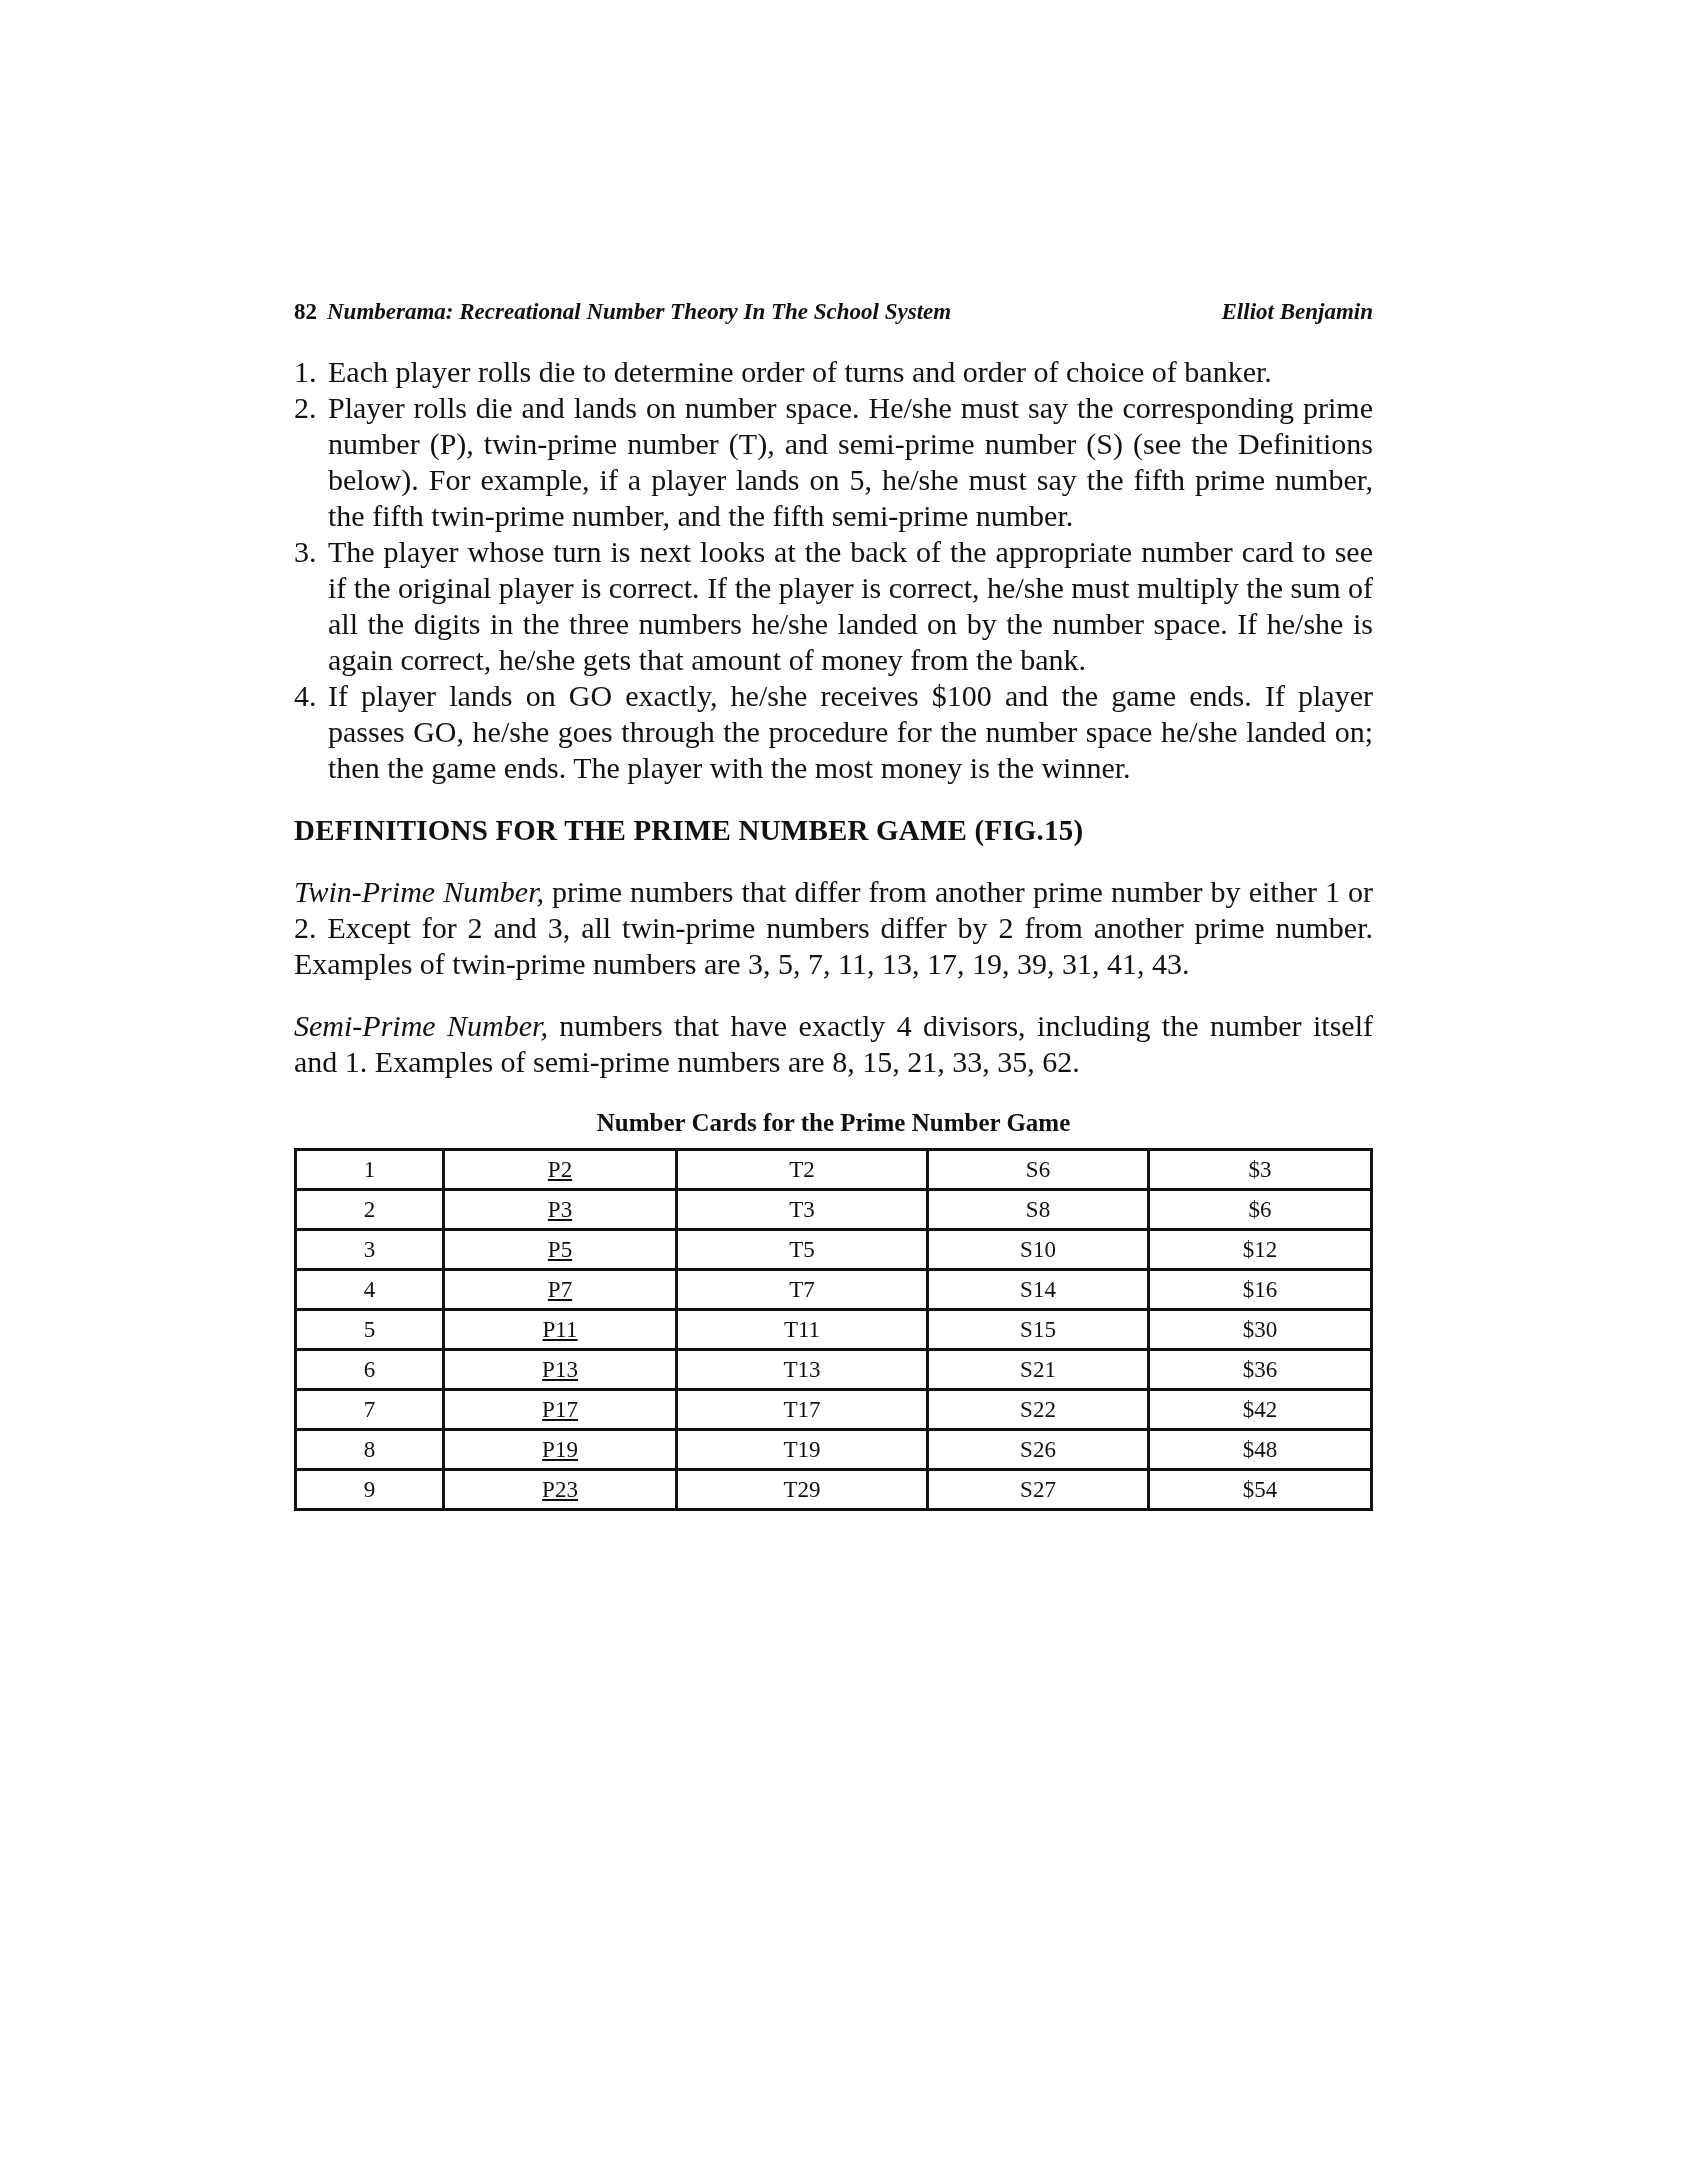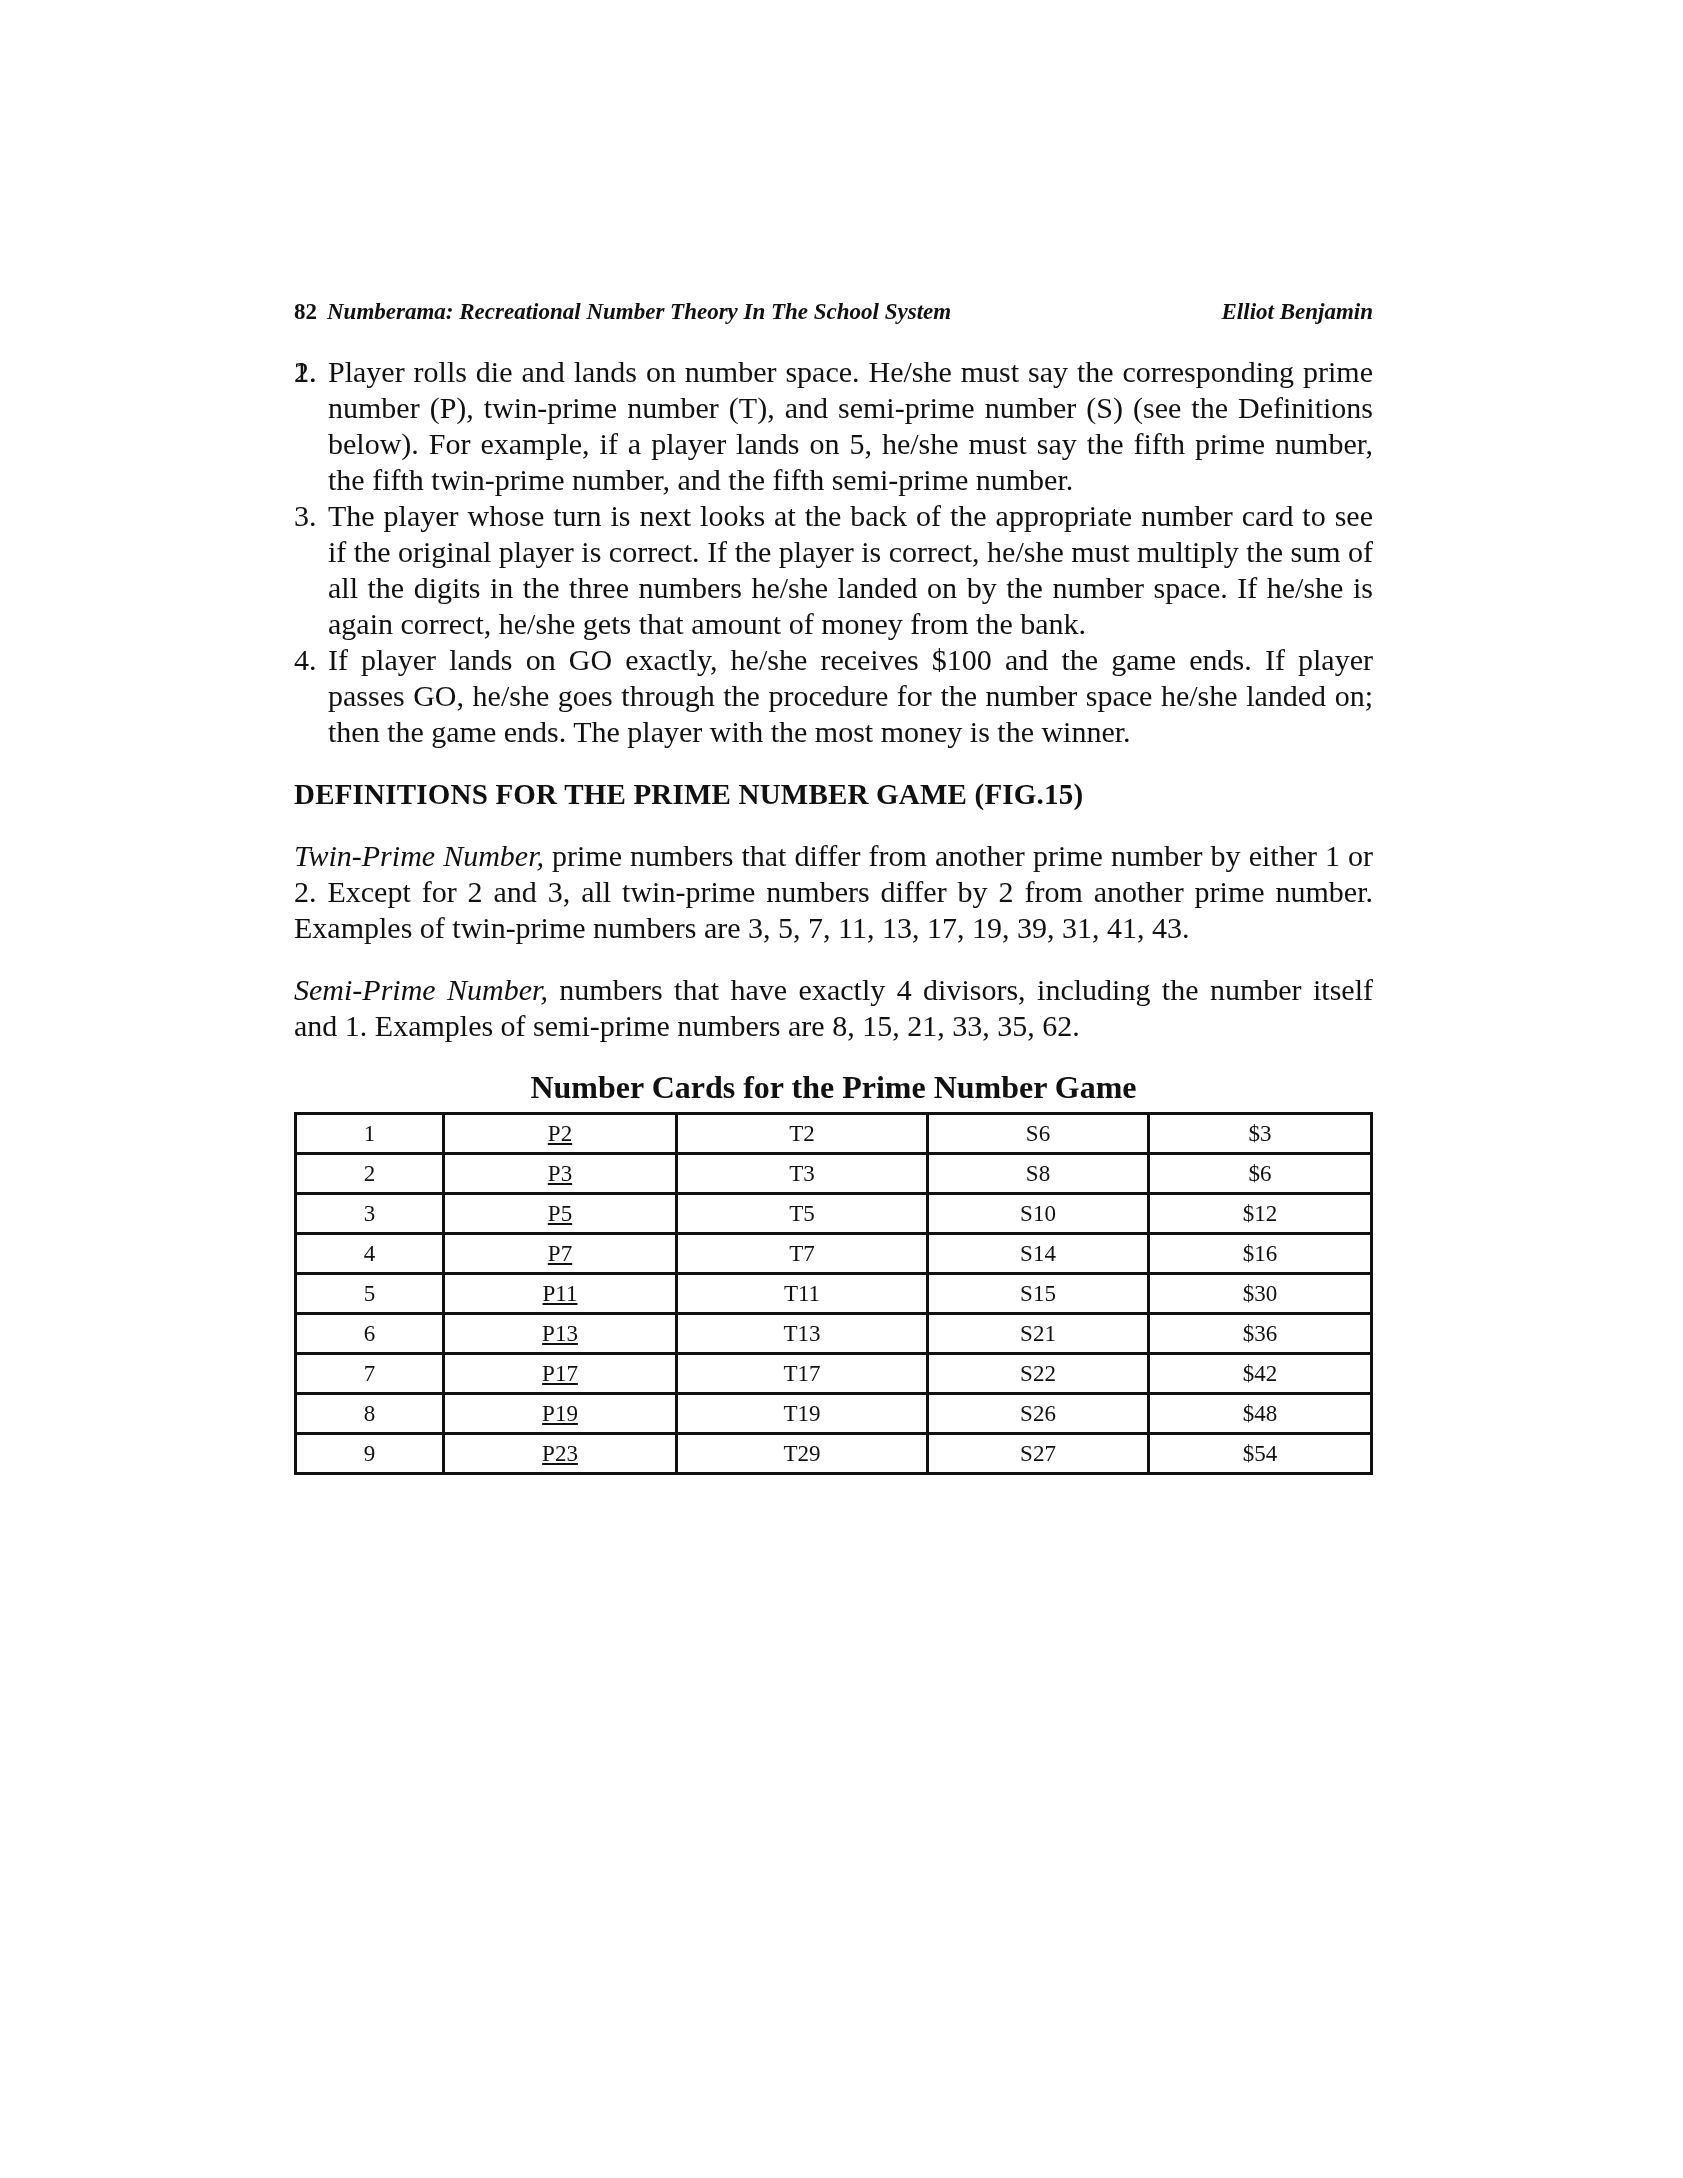--- a/index.html
+++ b/index.html
@@ -10,21 +10,21 @@
                     font-weight: bold; font-style: italic; height: 36px; line-height: 36px; }
     .running-head .pno { font-style: normal; margin-right: 10px; }
     h2 { font-size: 29px; font-weight: bold; margin: 18px 0 0 0; line-height: 36px; letter-spacing: 0.2px; }
     .rules { margin: 24px 0 0 0; padding: 0; list-style: none; }
     .rules li { position: relative; padding-left: 34px; font-size: 30px; line-height: 36px;
                 text-align: justify; }
     .rules li .num { position: absolute; left: 0; top: 0; }
     h2.defs-title { margin-top: 26px; }
     .def { font-size: 30px; line-height: 36px; text-align: justify; margin: 26px 0 0 0; }
     .def .term { font-style: italic; }
-    .table-caption { text-align: center; font-weight: bold; font-size: 32px; margin-top: 26px;
+    .table-caption { text-align: center; font-weight: bold; font-size: 25px; margin-top: 26px;
                      line-height: 34px; }
     table.cards { width: 1079px; border-collapse: collapse; margin-top: 8px; }
     table.cards td { border: 3px solid #111; height: 37px; text-align: center; font-size: 23px;
                      padding: 0; }
     table.cards td.c0 { width: 145px; }
     table.cards td.c1 { width: 230px; text-decoration: underline; }
     table.cards td.c2 { width: 248px; }
     table.cards td.c3 { width: 218px; }
   </style>
 </head>
@@ -32,21 +32,21 @@
 
 <div class="page">
   <div class="running-head">
     <span>
       <span class="pno">82</span><span>Numberama: Recreational Number Theory In The School System</span>
     </span>
     <span>Elliot Benjamin</span>
   </div>
 
   <ol class="rules">
-    <li><span class="num">1.</span></li>
+    <li><span class="num">1.</span><span>Each player rolls die to determine order of turns and order of choice of banker.</span></li>
     <li><span class="num">2.</span><span>Player rolls die and lands on number space. He/she must say the corresponding prime number (P), twin-prime number (T), and semi-prime number (S) (see the Definitions below). For example, if a player lands on 5, he/she must say the fifth prime number, the fifth twin-prime number, and the fifth semi-prime number.</span></li>
     <li><span class="num">3.</span><span>The player whose turn is next looks at the back of the appropriate number card to see if the original player is correct. If the player is correct, he/she must multiply the sum of all the digits in the three numbers he/she landed on by the number space. If he/she is again correct, he/she gets that amount of money from the bank.</span></li>
     <li><span class="num">4.</span><span>If player lands on GO exactly, he/she receives $100 and the game ends. If player passes GO, he/she goes through the procedure for the number space he/she landed on; then the game ends. The player with the most money is the winner.</span></li>
   </ol>
 
   <h2 class="defs-title">DEFINITIONS FOR THE PRIME NUMBER GAME (FIG.15)</h2>
   <p class="def"><span class="term">Twin-Prime Number,</span><span> prime numbers that differ from another prime number by either 1 or 2. Except for 2 and 3, all twin-prime numbers differ by 2 from another prime number. Examples of twin-prime numbers are 3, 5, 7, 11, 13, 17, 19, 39, 31, 41, 43.</span></p>
   <p class="def"><span class="term">Semi-Prime Number,</span><span> numbers that have exactly 4 divisors, including the number itself and 1. Examples of semi-prime numbers are 8, 15, 21, 33, 35, 62.</span></p>
 
   <div class="table-caption">Number Cards for the Prime Number Game</div>

